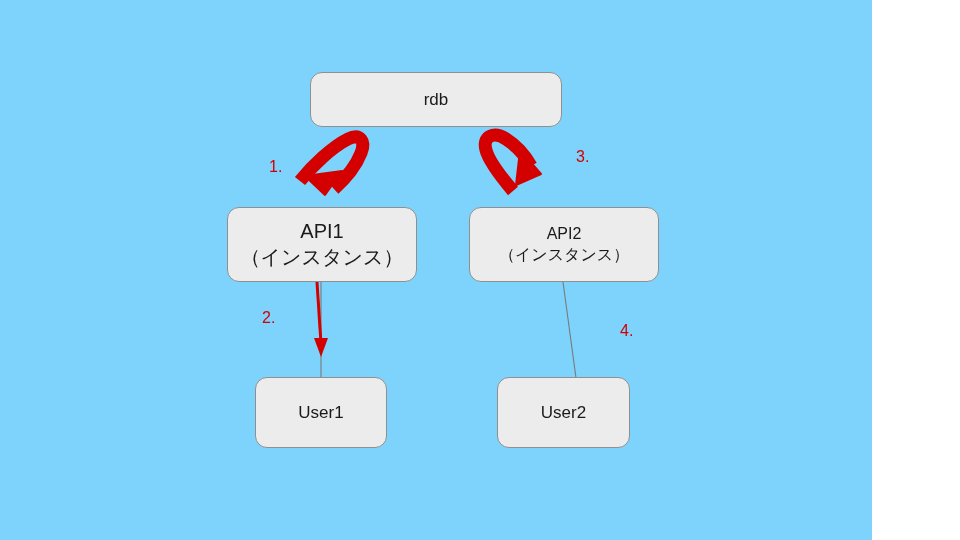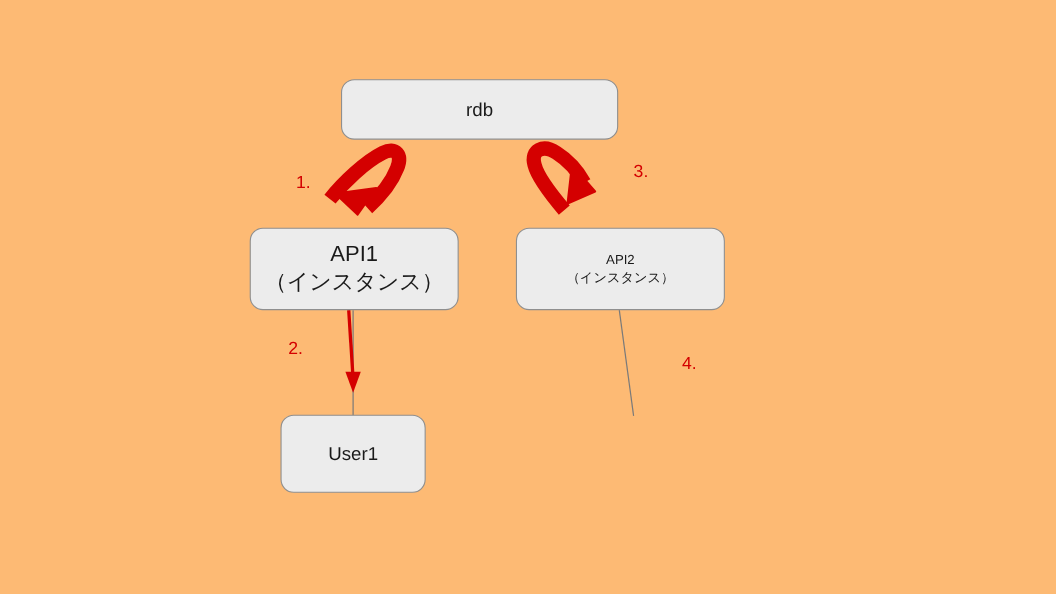--- a/index.html
+++ b/index.html
@@ -6,23 +6,23 @@
   html, body {
     margin: 0;
     padding: 0;
     background: #ffffff;
   }
   body {
     font-family: "Liberation Sans", "DejaVu Sans", sans-serif;
   }
   #canvas {
     position: relative;
-    width: 960px;
+    width: 872px;
     height: 540px;
-    background: #fdba74;
+    background: #7dd3fc;
     overflow: hidden;
   }
   #edge-layer {
     position: absolute;
     left: 0;
     top: 0;
     width: 960px;
     height: 540px;
     pointer-events: none;
   }
@@ -61,21 +61,21 @@
     top: 207px;
     width: 190px;
     height: 75px;
     font-size: 20px;
   }
   #node-api2 {
     left: 469px;
     top: 207px;
     width: 190px;
     height: 75px;
-    font-size: 12px;
+    font-size: 16px;
   }
   #node-user1 {
     left: 255px;
     top: 377px;
     width: 132px;
     height: 71px;
     font-size: 17px;
     align-items: center;
   }
   #node-user2 {
@@ -141,19 +141,22 @@
 
   <div class="node" id="node-api2">
     <span class="line1">API2</span>
     <span class="line2">（インスタンス）</span>
   </div>
 
   <div class="node" id="node-user1">
     <span class="line1">User1</span>
   </div>
 
+  <div class="node" id="node-user2">
+    <span class="line1">User2</span>
+  </div>
 
   <div class="step-label" id="step-1">1.</div>
   <div class="step-label" id="step-2">2.</div>
   <div class="step-label" id="step-3">3.</div>
   <div class="step-label" id="step-4">4.</div>
 
 </div>
 
 </body></html>

